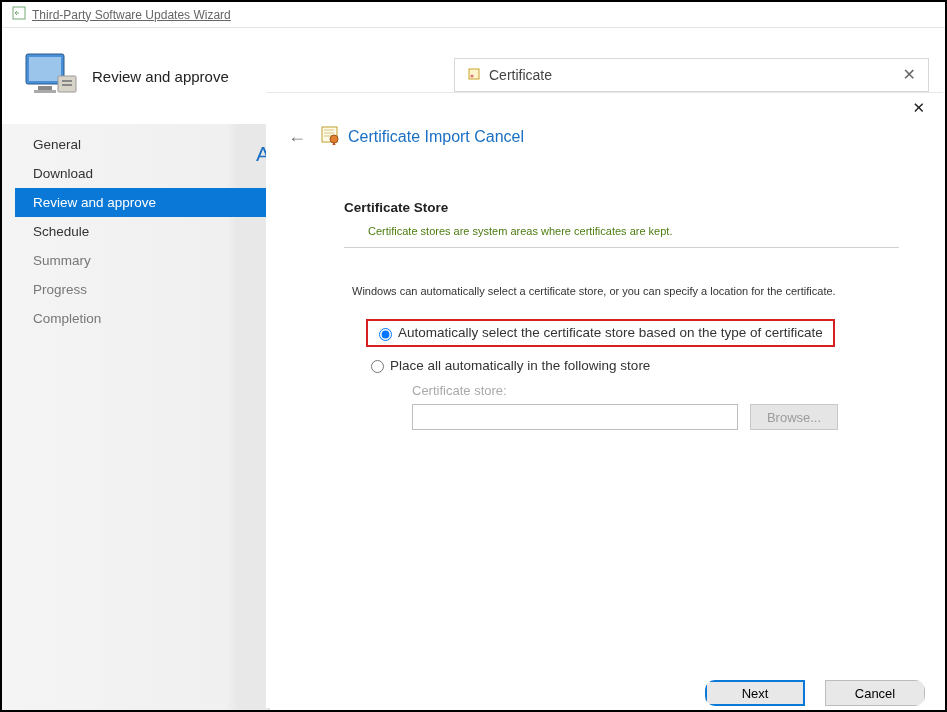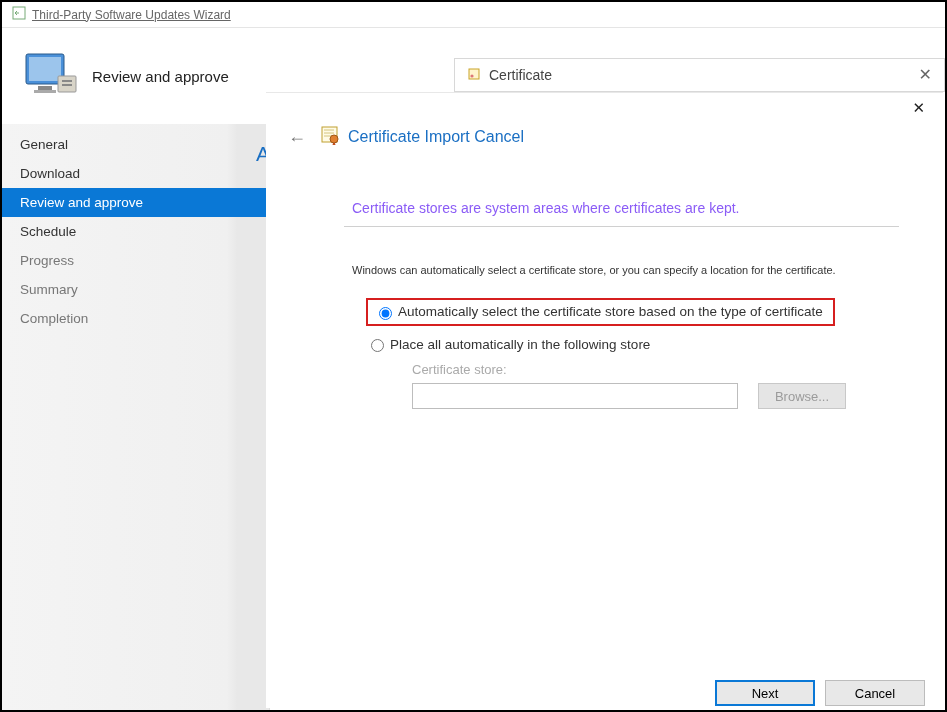--- a/index.html
+++ b/index.html
@@ -47,20 +47,21 @@
     right: 0;
     bottom: 0;
   }
   
   .sidebar {
     width: 268px;
     background: linear-gradient(to right, #f4f4f4 0, #f0f0f0 225px, #e8e8e8 235px);
     border-right: 1px solid #ddd;
     padding-top: 6px;
     height: 100%;
+    padding-left: 13px;
   }
   .sidebar .item {
     padding: 7px 18px;
     font-size: 13.5px;
     color: #333;
     cursor: pointer;
   }
   .sidebar .item.selected {
     background: #0a78d6;
     color: #fff;
@@ -82,21 +83,21 @@
   .info-icon-wrap {
     position: absolute;
     left: 2px;
     top: 108px;
   }
   
   .cert-window {
     position: absolute;
     top: 56px;
     left: 452px;
-    right: 0px;
+    right: 16px;
     height: 34px;
     border: 1px solid #d8d8d8;
     background: #fff;
     display: flex;
     align-items: center;
     padding-left: 12px;
     font-size: 14px;
     color: #444;
   }
   .cert-window .title { margin-left: 8px; }
@@ -145,24 +146,25 @@
   .wizard-body {
     padding: 52px 44px 0 78px;
   }
   .section-title {
     font-weight: 600;
     font-size: 13.5px;
     color: #222;
     margin-bottom: 10px;
   }
   .section-desc {
-    font-size: 14px;
-    color: #8b5cf6;
+    font-size: 11px;
+    color: #4d7c0f;
     margin-bottom: 10px;
     padding-left: 8px;
+    margin-left: 16px;
   }
   .section-hr {
     border: none;
     border-top: 1px solid #d0d0d0;
     margin: 8px 0 36px 0;
   }
   .help-text {
     font-size: 11px;
     color: #333;
     line-height: 1.4;
@@ -186,21 +188,21 @@
   }
   .store-sub {
     padding-left: 46px;
     margin-top: 6px;
   }
   .store-label {
     font-size: 13px;
     color: #aaa;
     margin-bottom: 6px;
   }
-  .store-row { display: flex; align-items: flex-end; gap: 8px; }
+  .store-row { display: flex; align-items: flex-end; }
   .store-row input[type=text] {
     width: 326px;
     height: 26px;
     border: 1px solid #bdbdbd;
     background: #fff;
     margin-right: 12px;
     padding: 2px 4px;
   }
   .browse-btn {
     width: 88px;
@@ -210,21 +212,22 @@
     color: #9b9b9b;
     font-size: 13px;
     cursor: default;
   }
   
   .dialog-buttons {
     position: absolute;
     right: 18px;
     bottom: 2px;
     display: flex;
-    gap: 10px;
+    gap: 20px;
+    border-radius: 10px;
   }
   .dialog-buttons button {
     width: 100px;
     height: 26px;
     font-size: 13px;
     background: #e8e8e8;
     border: 1px solid #bcbcbc;
     cursor: pointer;
   }
   .dialog-buttons button.primary {
@@ -271,22 +274,22 @@
   <span class="title">Certificate</span>
   <span class="close-thin">✕</span>
 </div>
 
 <div class="body-row">
   <div class="sidebar">
     <div class="item">General</div>
     <div class="item">Download</div>
     <div class="item selected">Review and approve</div>
     <div class="item">Schedule</div>
+    <div class="item dim">Summary</div>
     <div class="item dim">Progress</div>
-    <div class="item dim">Summary</div>
     <div class="item dim">Completion</div>
   </div>
 
   <div class="right-pane">
     <span class="app-heading">App</span>
     <span class="info-icon-wrap">
       <svg width="18" height="18" viewBox="0 0 18 18">
         <circle cx="9" cy="9" r="8" fill="#fff" stroke="#3b78b5" stroke-width="1.2"></circle>
         <circle cx="9" cy="5.4" r="1.1" fill="#3b78b5"></circle>
         <rect x="8.1" y="7.6" width="1.8" height="5.4" fill="#3b78b5"></rect>
@@ -305,20 +308,21 @@
         <rect x="2" y="2" width="15" height="15" fill="#fffbe6" stroke="#c0a030"></rect>
         <circle cx="14" cy="14" r="4" fill="#e08030" stroke="#a05818"></circle>
         <path d="M13 18 L12 22 L14 20 L16 22 L15 18" fill="#c05020"></path>
         <path d="M4 5 h10 M4 8 h10 M4 11 h7" stroke="#c9b764" stroke-width="0.8"></path>
       </svg>
     </span>
     <span class="heading">Certificate Import Cancel</span>
   </div>
 
   <div class="wizard-body">
+    <div class="section-title">Certificate Store</div>
     <div class="section-desc">Certificate stores are system areas where certificates are kept.</div>
     <hr class="section-hr">
 
     <div class="help-text">Windows can automatically select a certificate store, or you can specify a location for the certificate.</div>
 
     <div class="radio-block">
       <div class="radio-row">
         <span class="radio-highlight">
           <input type="radio" name="certstore" checked="" style="">
           <span>Automatically select the certificate store based on the type of certificate</span>

